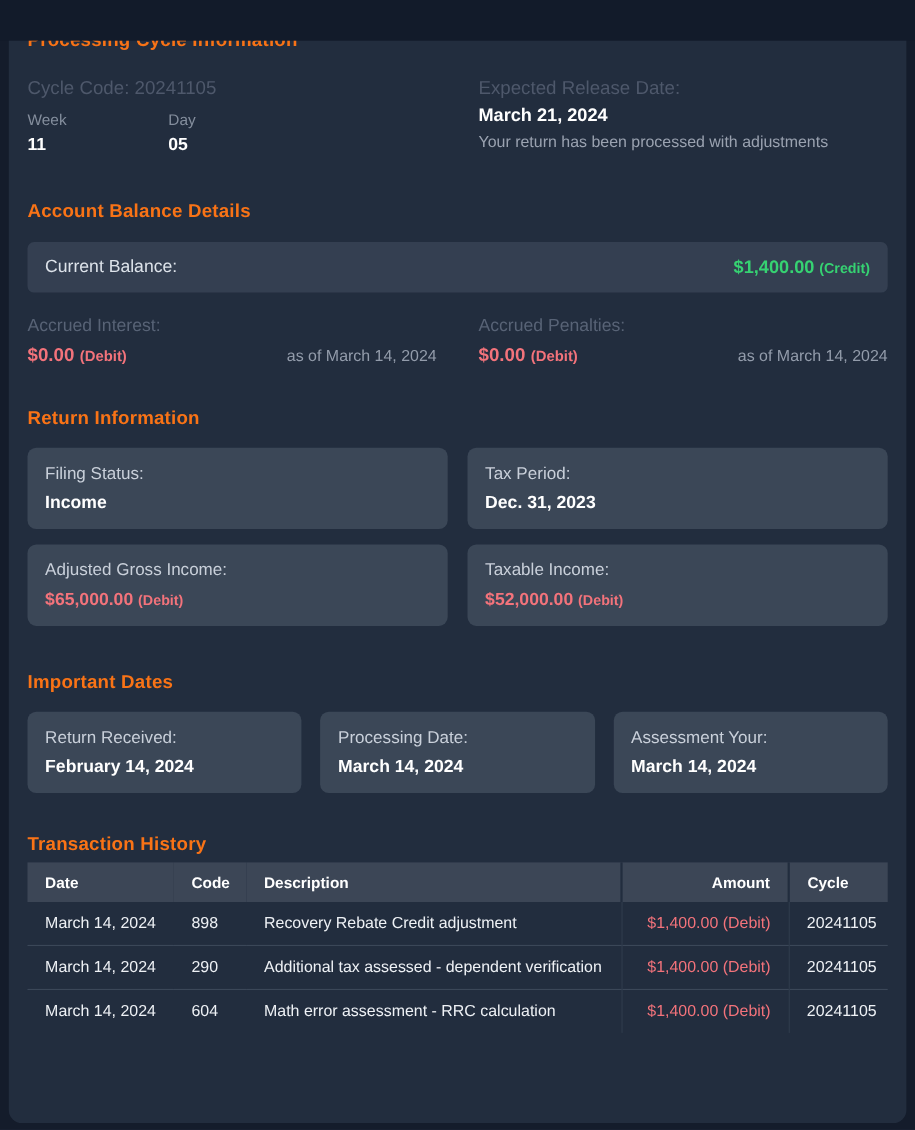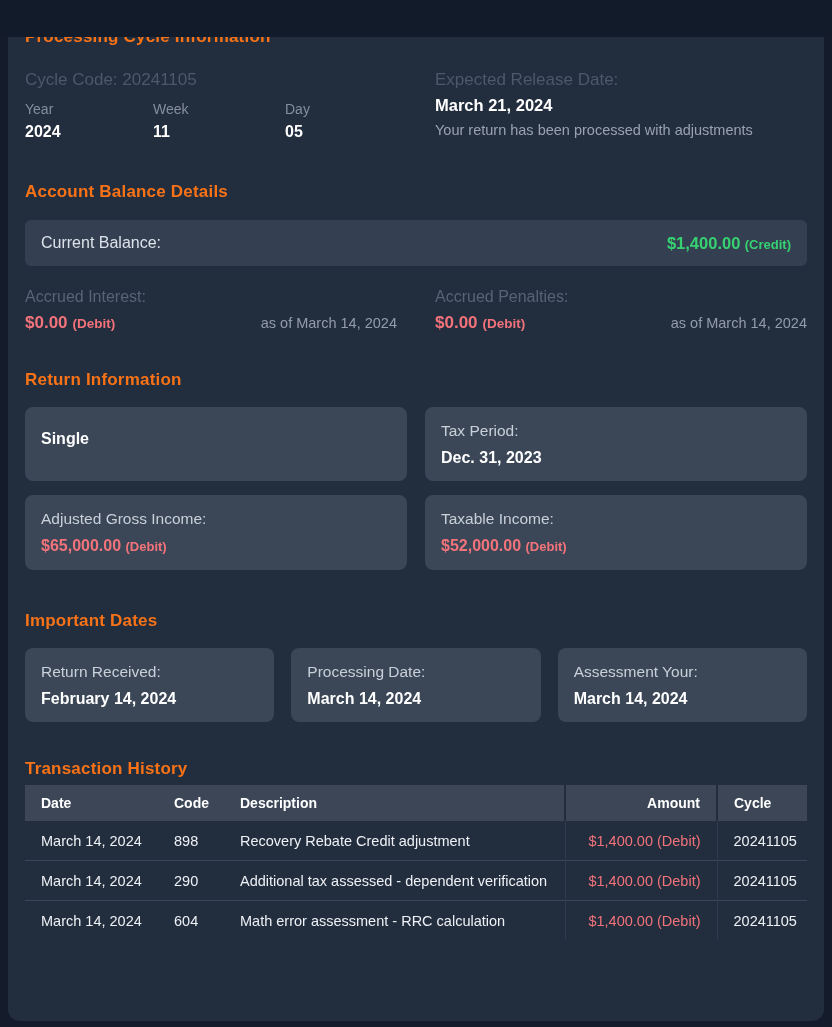--- a/index.html
+++ b/index.html
@@ -113,24 +113,20 @@
 
 <div class="panel">
   <div class="content">
 
     <h2 class="section-title">Processing Cycle Information</h2>
     <div class="two-col cycle-grid">
       <div>
         <div class="dim-label">Cycle Code: 20241105</div>
         <div class="ywd-grid">
           <div>
-            <div class="ywd-label">Year</div>
-            <div class="ywd-value">2024</div>
-          </div>
-          <div>
             <div class="ywd-label">Week</div>
             <div class="ywd-value">11</div>
           </div>
           <div>
             <div class="ywd-label">Day</div>
             <div class="ywd-value">05</div>
           </div>
         </div>
       </div>
       <div>
@@ -163,21 +159,22 @@
           <span class="debit-value">$0.00</span>
           <span class="debit-suffix">(Debit)</span>
           <span class="as-of">as of March 14, 2024</span>
         </div>
       </div>
     </div>
 
     <h2 class="section-title h-return">Return Information</h2>
     <div class="cards-2">
       <div class="card">
-        <div class="card-value">Single</div>
+        <div class="card-label">Filing Status:</div>
+        <div class="card-value">Income</div>
       </div>
       <div class="card">
         <div class="card-label">Tax Period:</div>
         <div class="card-value">Dec. 31, 2023</div>
       </div>
       <div class="card">
         <div class="card-label">Adjusted Gross Income:</div>
         <div class="card-value debit">
           <span>$65,000.00</span>
           <span class="small-suffix">(Debit)</span>

